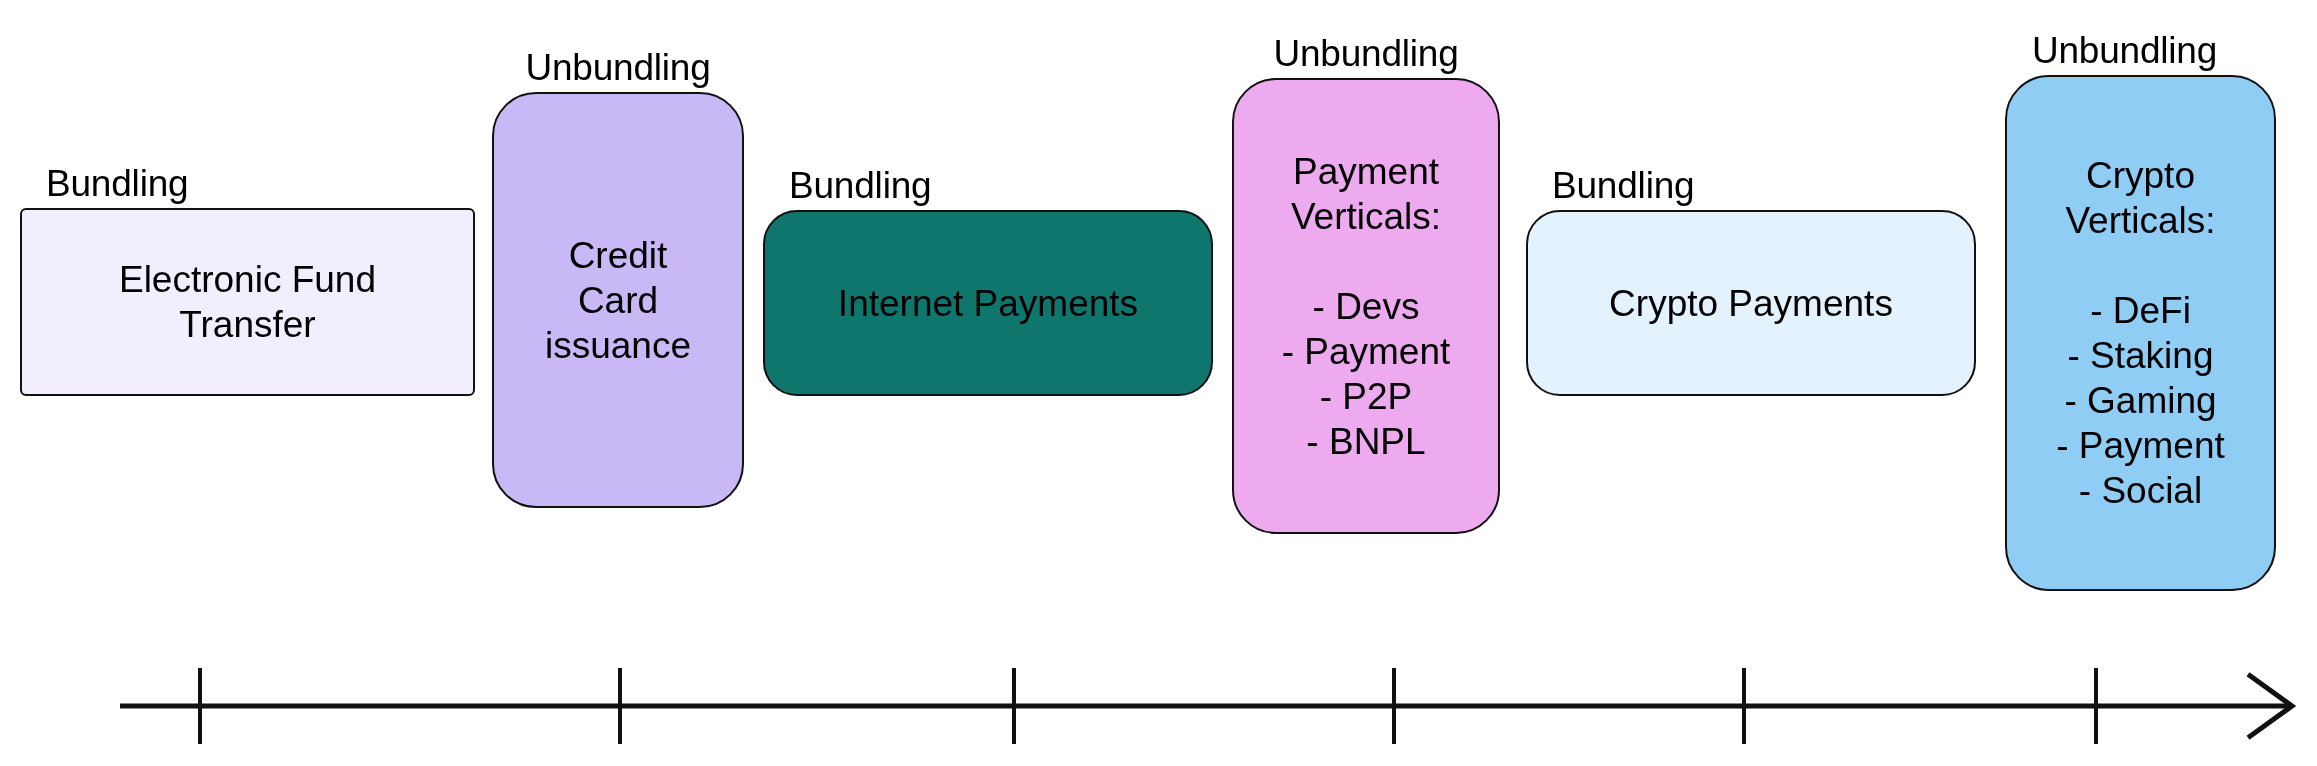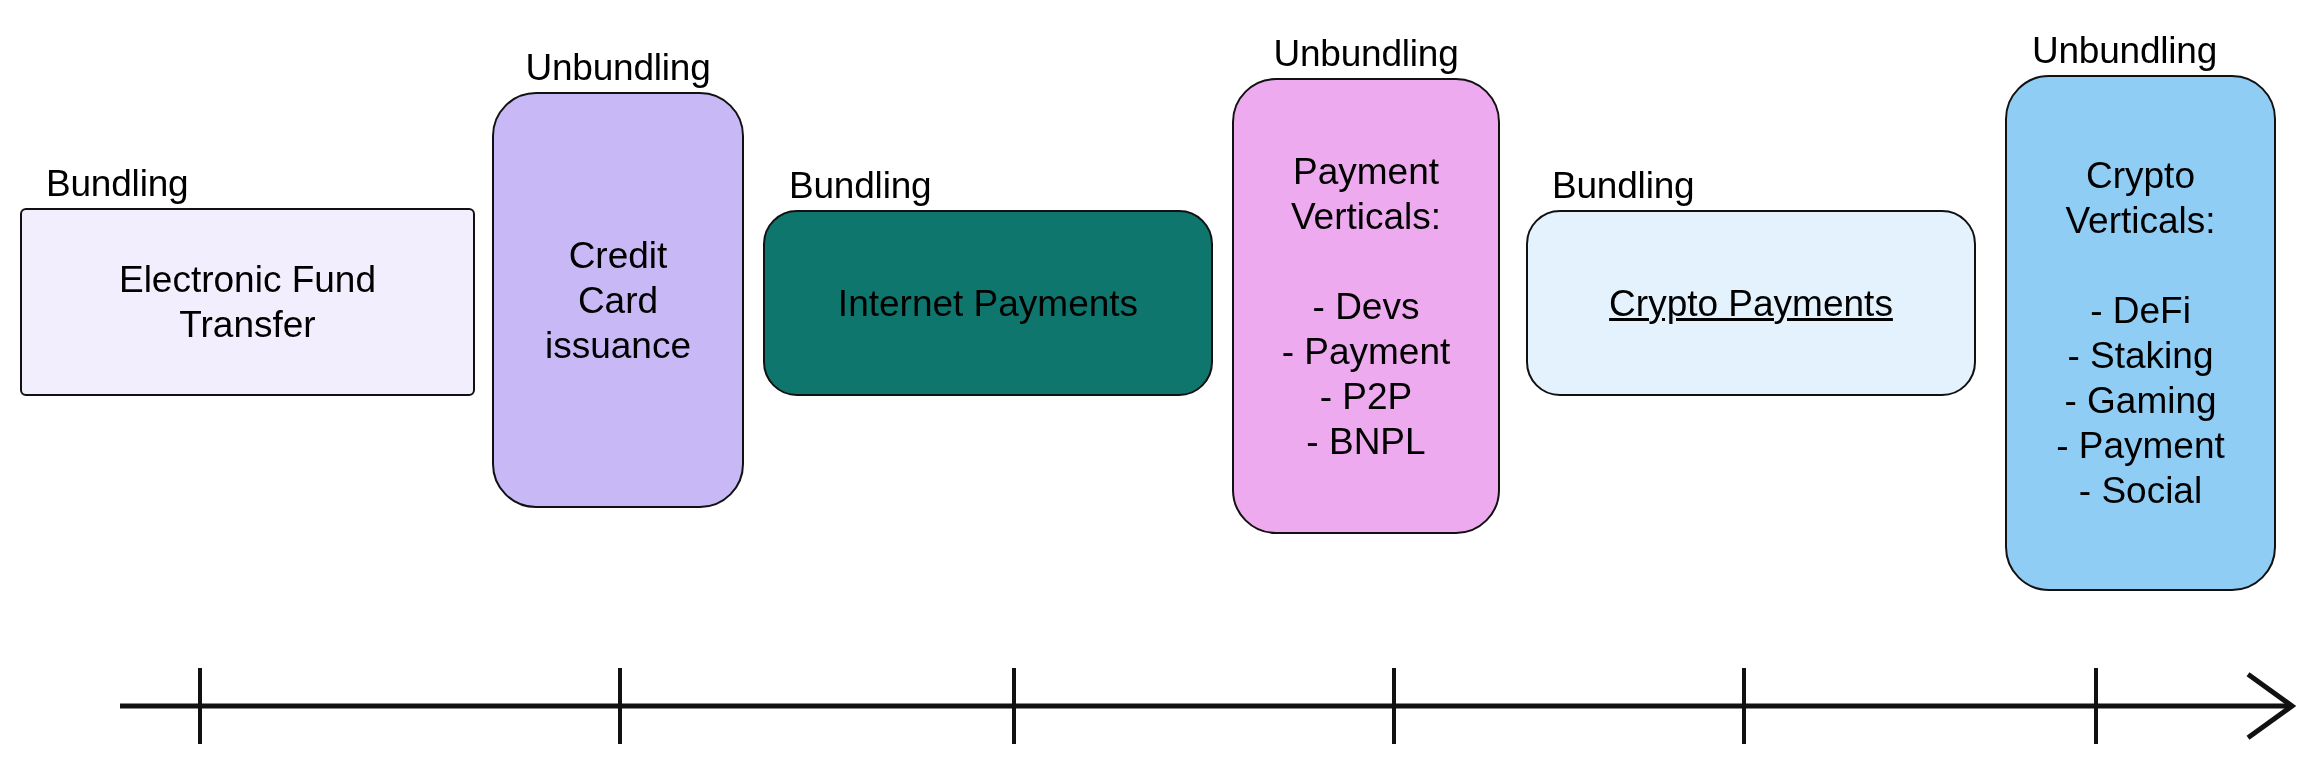--- a/index.html
+++ b/index.html
@@ -113,21 +113,21 @@
       <div class="box-gap"></div>
       <div class="box-list">- Devs
 - Payment
 - P2P
 - BNPL</div>
     </div>
   </div>
 
   <div class="phase" style="left:1526px; top:210px; width:450px; height:186px;">
     <div class="phase-label">Bundling</div>
-    <div class="phase-box" style="background:#e3f2fc;text-decoration:underline;">
+    <div class="phase-box" style="background:#e3f2fc;">
       <div class="box-title">Crypto Payments</div>
     </div>
   </div>
 
   <div class="phase" style="left:1973px; top:75px; width:303px; height:516px;">
     <div class="phase-label centered">Unbundling</div>
     <div class="phase-box tall" style="background:#90cdf4;margin-left:32px;">
       <div class="box-title">Crypto
 Verticals:</div>
       <div class="box-gap"></div>

